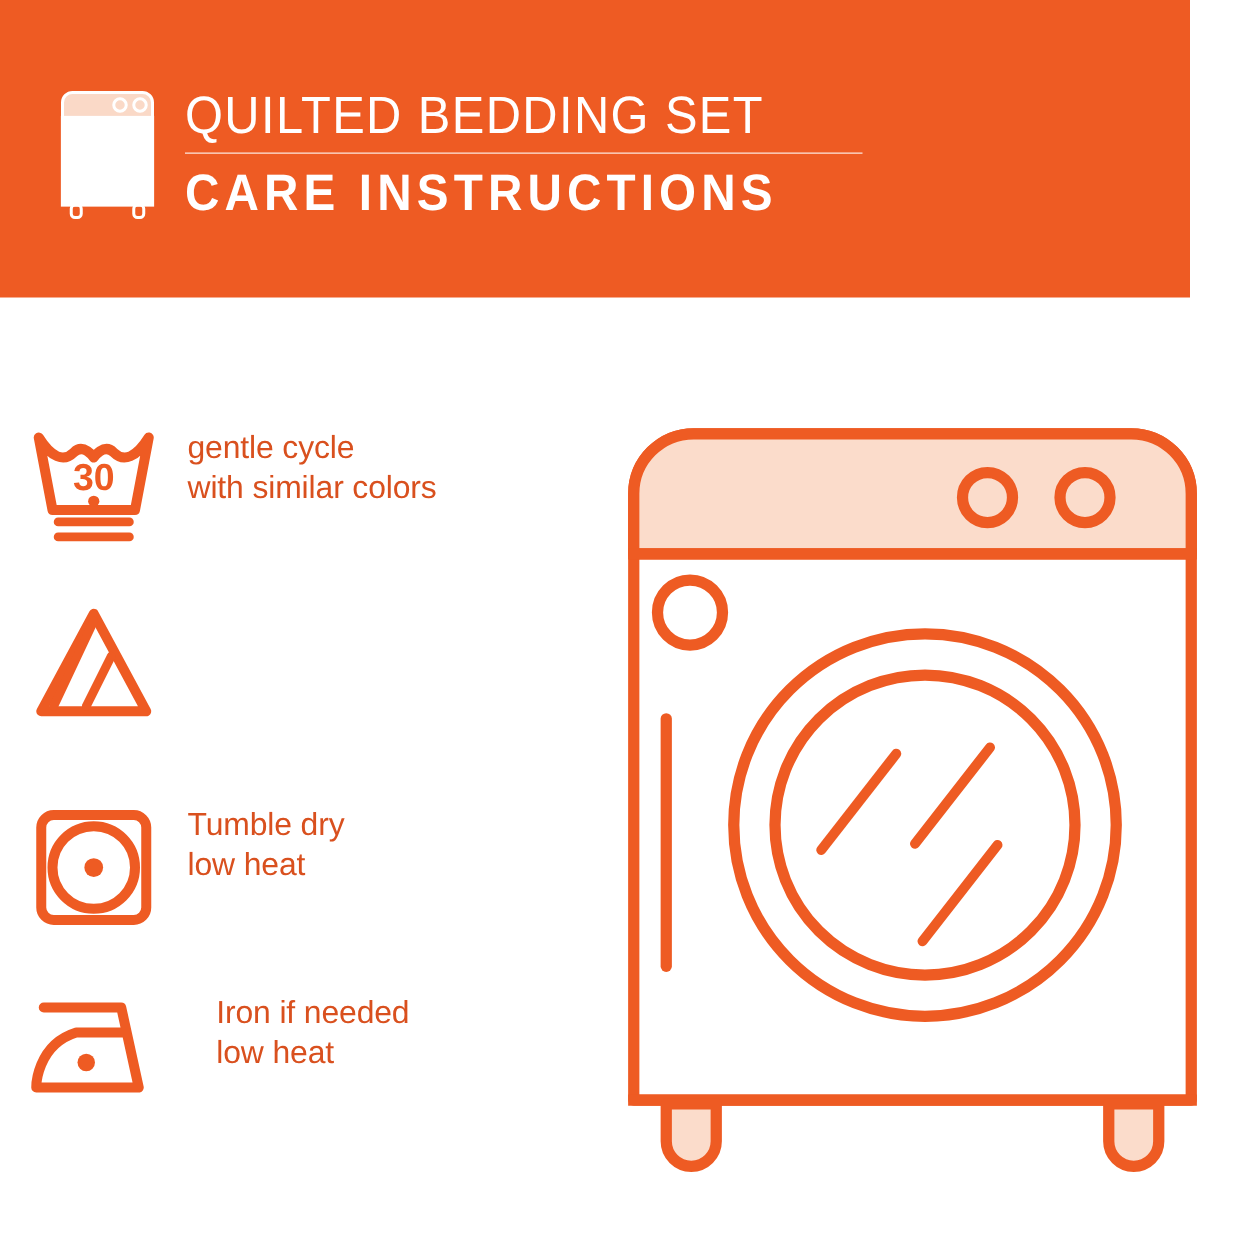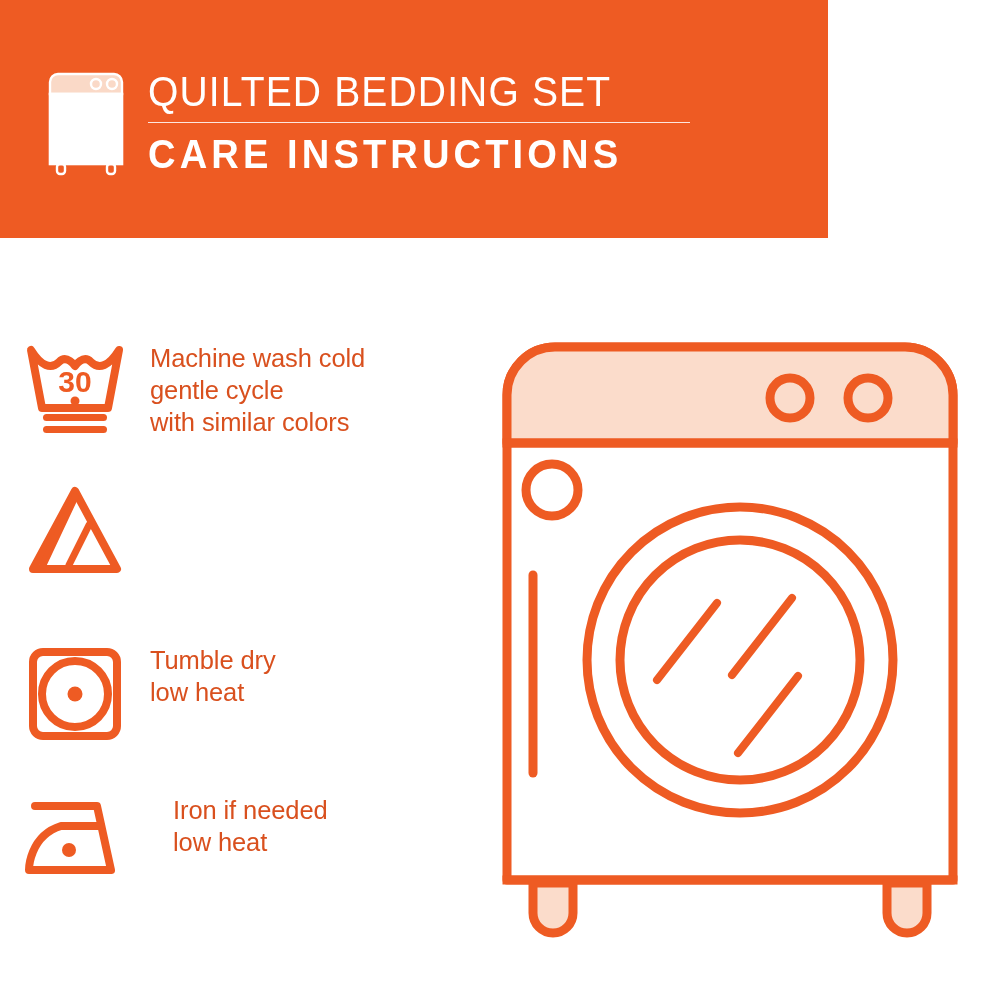--- a/index.html
+++ b/index.html
@@ -17,21 +17,21 @@
     width: 1000px;
     height: 1000px;
     background: #ffffff;
   }
 
   
   .header-band {
     position: absolute;
     left: 0;
     top: 0;
-    width: 828px;
+    width: 952px;
     height: 238px;
     background: #EE5B23;
   }
 
   .header-logo {
     position: absolute;
     left: 44px;
     top: 72px;
     width: 92px;
     height: 104px;
@@ -172,21 +172,20 @@
       <div class="care-icon">
         <svg width="108" height="104" viewBox="0 0 108 104">
           <path d="M10 10 L21 68 L87 68 L98 10 C88 26 78 30 70 22 C62 14 54 26 54 26 C54 26 46 14 38 22 C30 30 20 26 10 10 Z" fill="none" stroke="#EE5B23" stroke-width="8" stroke-linejoin="round" stroke-linecap="round"></path>
           <text x="54" y="52" font-family="'Liberation Sans', sans-serif" font-size="30" font-weight="700" fill="#EE5B23" text-anchor="middle">30</text>
           <circle cx="54" cy="61" r="4.5" fill="#EE5B23"></circle>
           <rect x="22" y="74" width="64" height="7" rx="3.5" fill="#EE5B23"></rect>
           <rect x="22" y="86" width="64" height="7" rx="3.5" fill="#EE5B23"></rect>
         </svg>
       </div>
       <div class="care-text">
-        <span class="ln">Machine wash cold</span>
         <span class="ln">gentle cycle</span>
         <span class="ln">with similar colors</span>
       </div>
     </div>
 
     <div class="care-row row-1">
       <div class="care-icon">
         <svg width="108" height="96" viewBox="0 0 108 96">
           <path d="M54 8 L96 86 L12 86 Z" fill="none" stroke="#EE5B23" stroke-width="8" stroke-linejoin="round" stroke-linecap="round"></path>
           <line x1="54" y1="14" x2="22" y2="82" stroke="#EE5B23" stroke-width="7" stroke-linecap="round"></line>

